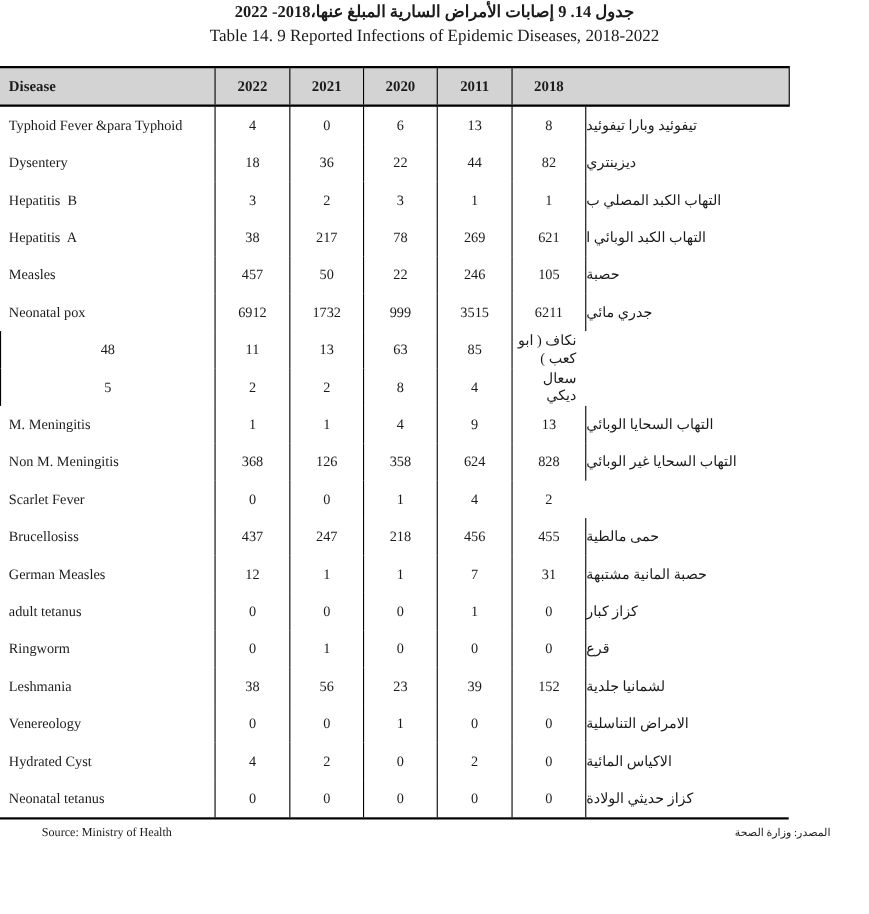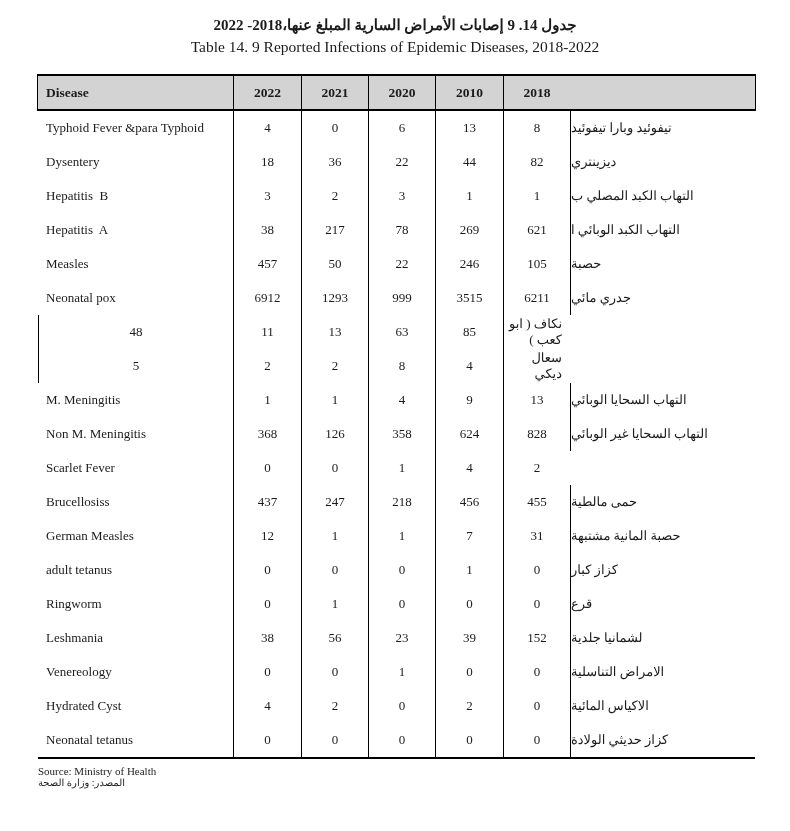--- a/index.html
+++ b/index.html
@@ -3,37 +3,36 @@
 <meta charset="utf-8">
 <style>
   html,body{margin:0;padding:0;background:#ffffff;}
   body{
     width:790px;height:831px;
     font-family:"Liberation Serif","DejaVu Serif",serif;
     color:#1b1b1b;
     -webkit-font-smoothing:antialiased;
     overflow:hidden;
   }
-  .page{padding-top:14px;}
+  .page{}
   .title-ar{
     text-align:center;
     direction:rtl;
     font-weight:bold;
     font-size:15px;
     line-height:22px;
   }
   .title-en{
     text-align:center;
     font-size:15.5px;
     line-height:22px;
     margin-bottom:16px;
   }
   .table{
     width:717px;
-    margin-left:38px;
     border-bottom:2px solid #000;
   }
   .grid-row{
     display:grid;
     grid-template-columns:195px 68px 67px 67px 68px 67px auto;
     align-items:center;
   }
   .thead{
     background:#d3d3d3;
     border:1px solid #000;
@@ -49,39 +48,38 @@
   .cell-num{justify-content:center;border-left:1px solid #000;}
   .cell-ar{justify-content:flex-end;padding-right:8px;direction:rtl;border-left:1px solid #000;}
   .thead .cell{font-size:13.5px;}
   .footer{
     width:717px;
     margin-left:38px;
     display:flex;
     justify-content:space-between;
     align-items:flex-start;
     margin-top:6px;
-    flex-direction:column;
   }
   .footer .src-en{font-size:11px;}
   .footer .src-ar{font-size:10px;direction:rtl;}
 </style>
 </head>
 <body>
 
 <div class="page">
   <div class="title-ar">جدول 14. 9 إصابات الأمراض السارية المبلغ عنها،2018- 2022</div>
   <div class="title-en">Table 14. 9 Reported Infections of Epidemic Diseases, 2018-2022</div>
 
   <div class="table">
     <div class="grid-row thead" id="thead">
         <div class="cell cell-en">Disease</div>
         <div class="cell cell-num">2022</div>
         <div class="cell cell-num">2021</div>
         <div class="cell cell-num">2020</div>
-        <div class="cell cell-num">2010</div>
+        <div class="cell cell-num">2011</div>
         <div class="cell cell-num">2018</div>
       </div>
     <div class="tbody" id="tbody">
         <div class="grid-row">
           <div class="cell cell-en">Typhoid Fever &amp;para Typhoid</div>
           <div class="cell cell-num">4</div>
           <div class="cell cell-num">0</div>
           <div class="cell cell-num">6</div>
           <div class="cell cell-num">13</div>
           <div class="cell cell-num">8</div>
@@ -119,21 +117,21 @@
           <div class="cell cell-num">457</div>
           <div class="cell cell-num">50</div>
           <div class="cell cell-num">22</div>
           <div class="cell cell-num">246</div>
           <div class="cell cell-num">105</div>
           <div class="cell cell-ar">حصبة</div>
         </div>
         <div class="grid-row">
           <div class="cell cell-en">Neonatal pox</div>
           <div class="cell cell-num">6912</div>
-          <div class="cell cell-num">1293</div>
+          <div class="cell cell-num">1732</div>
           <div class="cell cell-num">999</div>
           <div class="cell cell-num">3515</div>
           <div class="cell cell-num">6211</div>
           <div class="cell cell-ar">جدري مائي</div>
         </div>
         <div class="grid-row">
           <div class="cell cell-num">48</div>
           <div class="cell cell-num">11</div>
           <div class="cell cell-num">13</div>
           <div class="cell cell-num">63</div>

